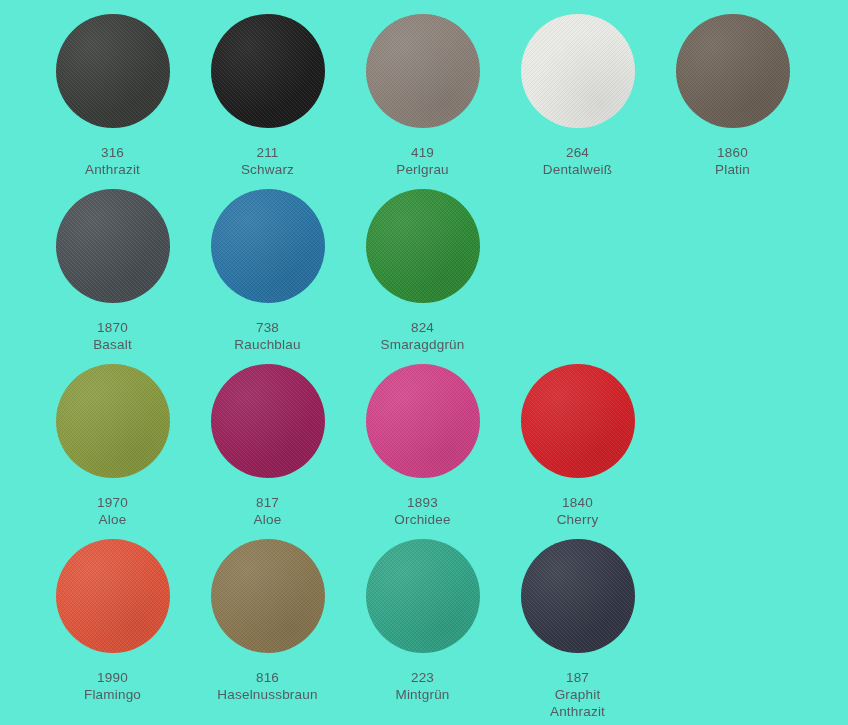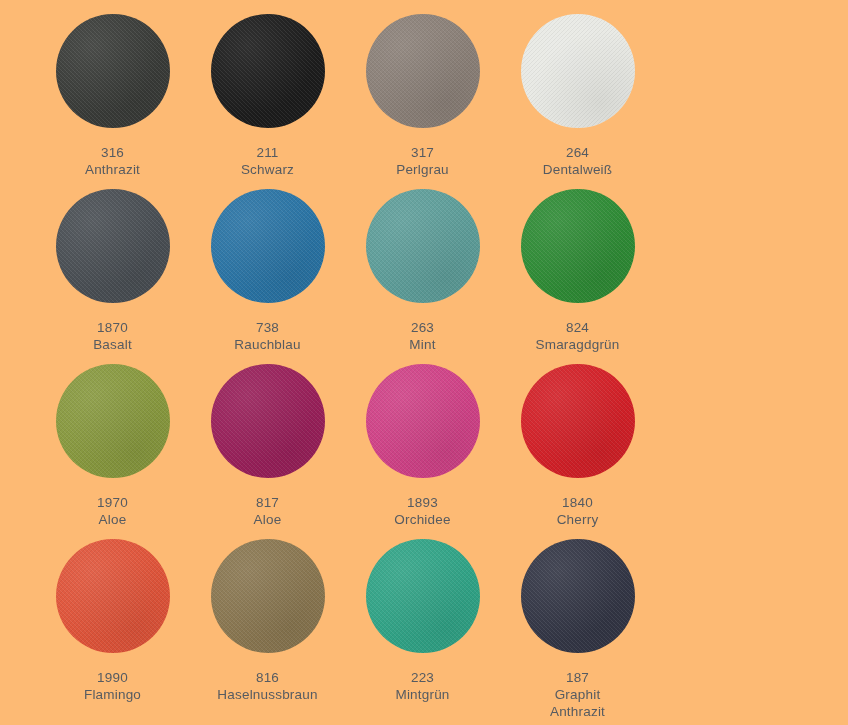--- a/index.html
+++ b/index.html
@@ -70,21 +70,21 @@
     font-size: 13.5px;
     line-height: 17px;
     letter-spacing: 0.2px;
   }
   .code { display: block; }
   .name { display: block; white-space: pre-line; }
 </style>
 </head>
 <body>
 
-<div id="palette" style="background: #fdba74; color: rgb(86, 91, 97);">
+<div id="palette" style="background: #5eead4; color: rgb(86, 91, 97);">
     <div class="row">
       <div class="swatch-cell">
         <div class="disc" style="background: rgb(58, 60, 57);">
           <div class="grain"></div>
         </div>
         <div class="caption">
           <span class="code">316</span>
           <span class="name">Anthrazit</span>
         </div>
       </div>
@@ -95,60 +95,60 @@
         <div class="caption">
           <span class="code">211</span>
           <span class="name">Schwarz</span>
         </div>
       </div>
       <div class="swatch-cell">
         <div class="disc" style="background: rgb(139, 128, 120);">
           <div class="grain"></div>
         </div>
         <div class="caption">
-          <span class="code">317</span>
+          <span class="code">419</span>
           <span class="name">Perlgrau</span>
         </div>
       </div>
       <div class="swatch-cell">
         <div class="disc" style="background: rgb(233, 234, 229);">
           <div class="grain"></div>
         </div>
         <div class="caption">
           <span class="code">264</span>
           <span class="name">Dentalweiß</span>
         </div>
       </div>
+      <div class="swatch-cell">
+        <div class="disc" style="background: rgb(109, 98, 87);">
+          <div class="grain"></div>
+        </div>
+        <div class="caption">
+          <span class="code">1860</span>
+          <span class="name">Platin</span>
+        </div>
+      </div>
     </div>
     <div class="row">
       <div class="swatch-cell">
         <div class="disc" style="background: rgb(74, 79, 84);">
           <div class="grain"></div>
         </div>
         <div class="caption">
           <span class="code">1870</span>
           <span class="name">Basalt</span>
         </div>
       </div>
       <div class="swatch-cell">
         <div class="disc" style="background: rgb(42, 116, 165);">
           <div class="grain"></div>
         </div>
         <div class="caption">
           <span class="code">738</span>
           <span class="name">Rauchblau</span>
-        </div>
-      </div>
-      <div class="swatch-cell">
-        <div class="disc" style="background: rgb(94, 158, 154);">
-          <div class="grain"></div>
-        </div>
-        <div class="caption">
-          <span class="code">263</span>
-          <span class="name">Mint</span>
         </div>
       </div>
       <div class="swatch-cell">
         <div class="disc" style="background: rgb(47, 140, 54);">
           <div class="grain"></div>
         </div>
         <div class="caption">
           <span class="code">824</span>
           <span class="name">Smaragdgrün</span>
         </div>

